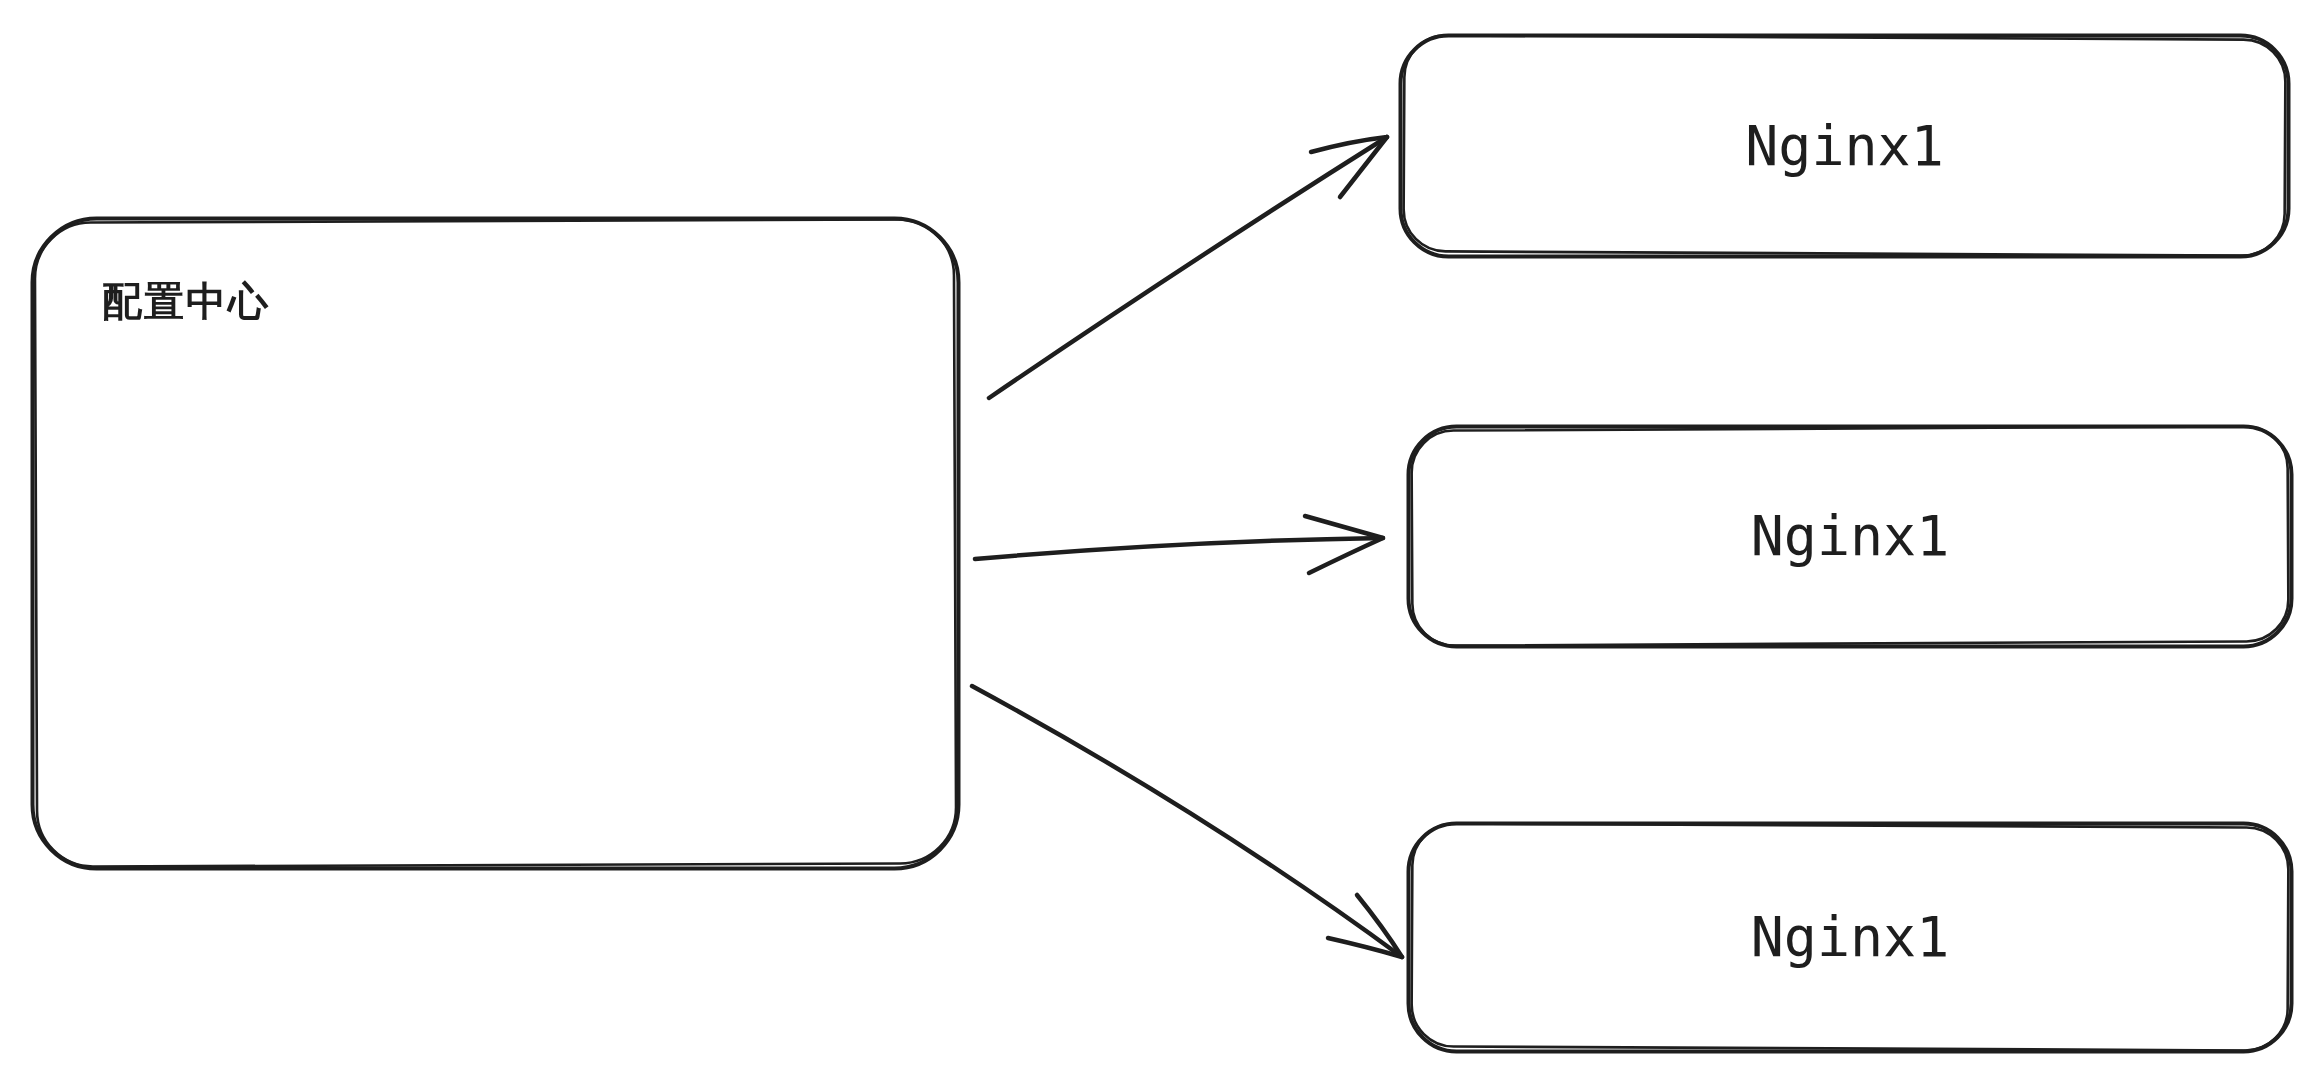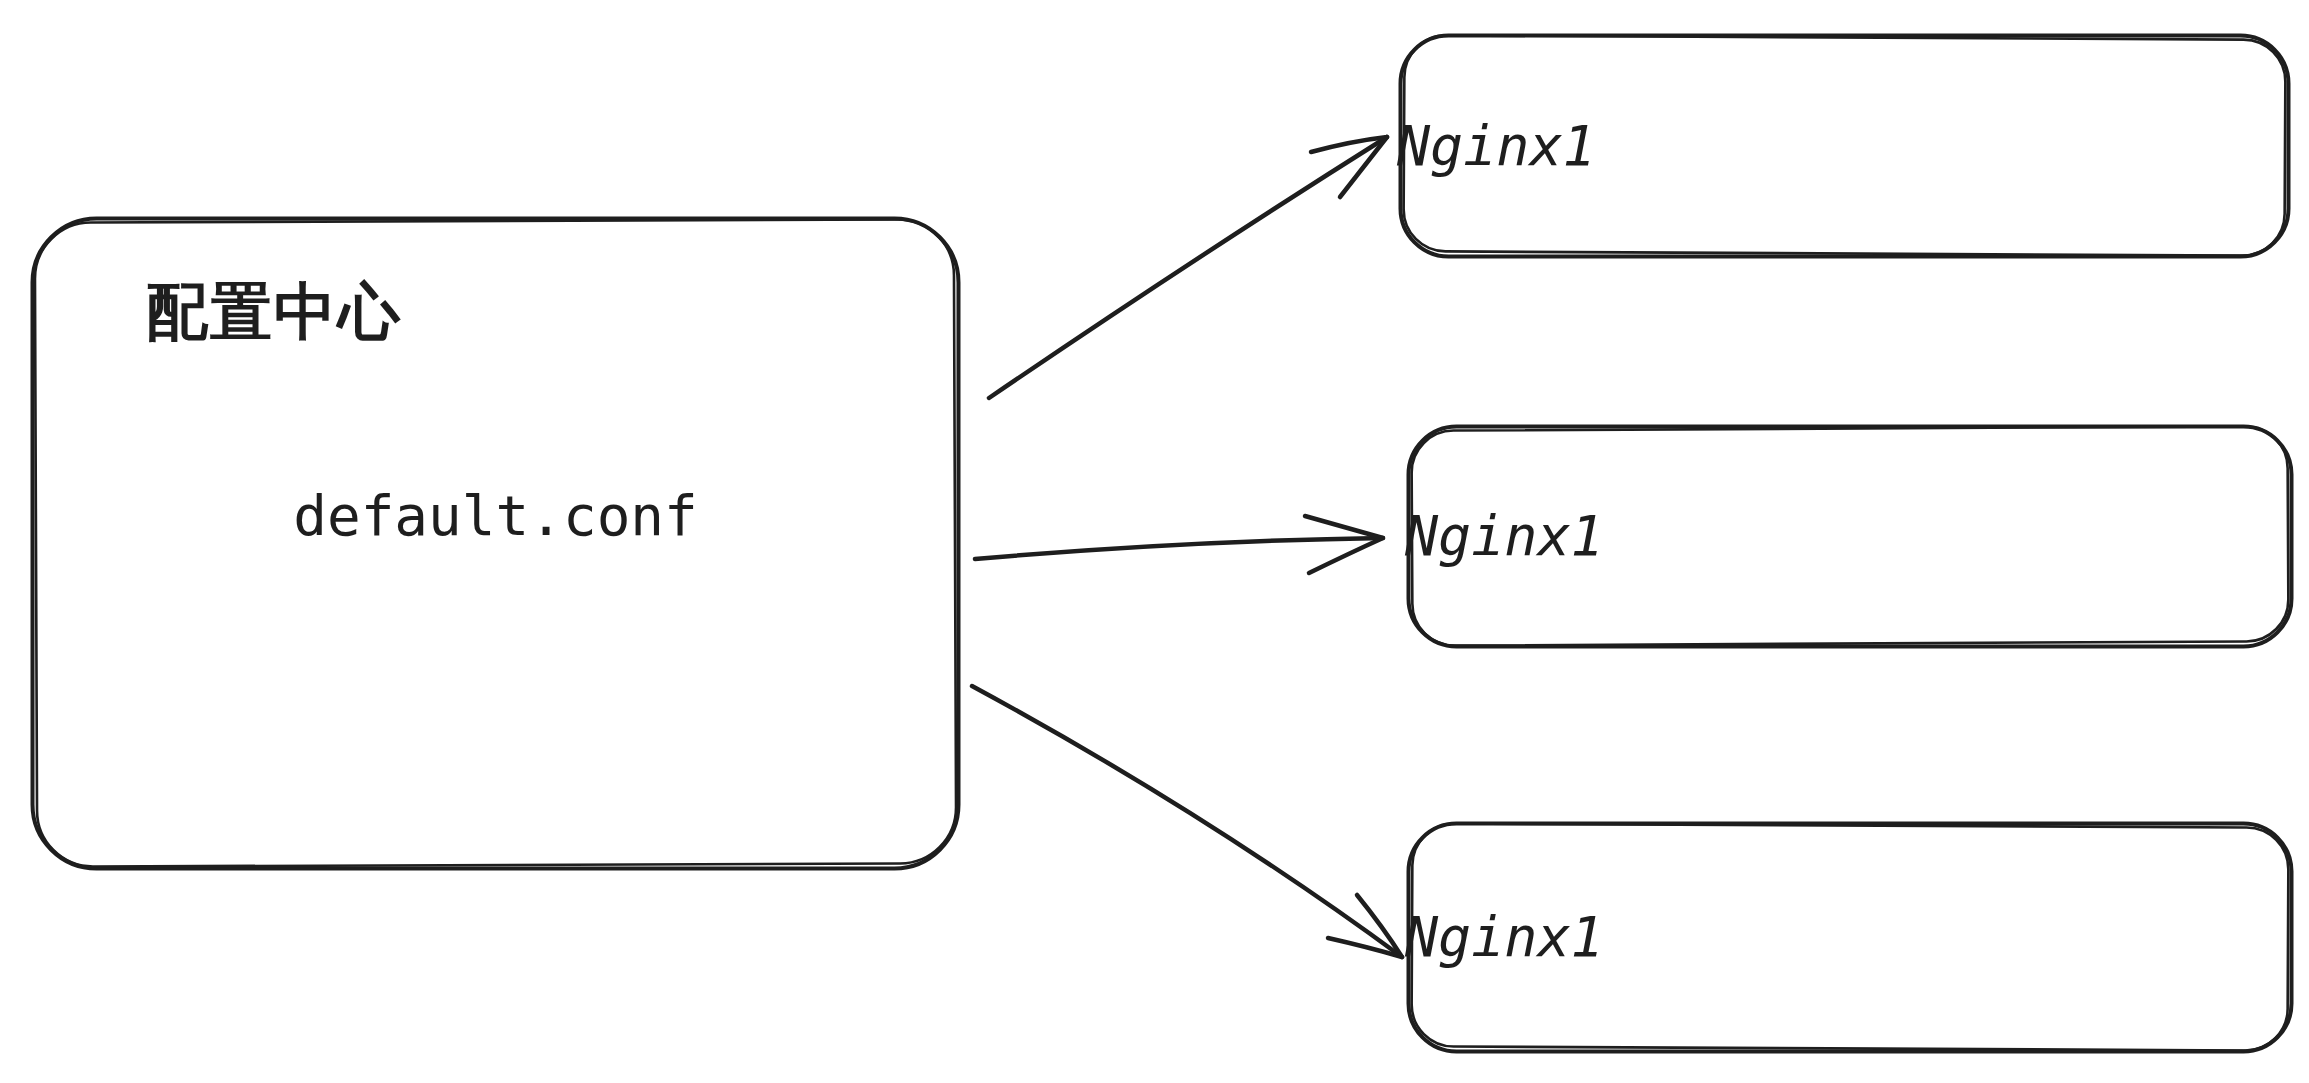--- a/index.html
+++ b/index.html
@@ -19,42 +19,40 @@
     overflow: visible;
     pointer-events: none;
   }
   
   .node-config { left: 29px; top: 215px; width: 933px; height: 657px; }
   .config-title {
     position: absolute;
     left: 73px; top: 283px;
     font-family: "DejaVu Sans", "Liberation Sans", sans-serif;
     font-weight: 600;
-    font-size: 62px;
+    font-size: 40px;
     line-height: 1;
     letter-spacing: 2px;
     white-space: nowrap;
-    margin-left: 44px;
   }
   .node-config .config-title { top: 66px; }
   .config-content {
     position: absolute;
     left: 0; right: 0;
     top: 262px;
     text-align: center;
     font-size: 56px;
     line-height: 77px;
     white-space: nowrap;
   }
   
   .node-nginx {
     display: flex;
     align-items: center;
-    justify-content: flex-start;
-    font-style: italic;
+    justify-content: center;
   }
   .node-nginx-1 { left: 1397px; top: 32px;  width: 895px; height: 228px; }
   .node-nginx-2 { left: 1405px; top: 423px; width: 890px; height: 227px; }
   .node-nginx-3 { left: 1405px; top: 820px; width: 890px; height: 235px; }
   .nginx-label {
     font-size: 55px;
     line-height: 1;
     white-space: nowrap;
   }
   
@@ -69,21 +67,20 @@
 
 <div class="stage">
 
   <div class="node node-config">
     <svg class="sketch-border" width="933" height="657" viewBox="0 0 933 657" fill="none" stroke="#1e1e1e" stroke-linecap="round">
       <rect x="3.5" y="3.5" width="926" height="650" rx="64" stroke-width="4"></rect>
       <rect x="7" y="6" width="919" height="644" rx="56" stroke-width="2.6" transform="rotate(-0.22 466 328)"></rect>
     </svg>
     <div class="config-title">配置中心</div>
     <div class="config-content">
-      <div>default.conf</div>
     </div>
   </div>
 
   <div class="node node-nginx node-nginx-1">
     <svg class="sketch-border" width="895" height="228" viewBox="0 0 895 228" fill="none" stroke="#1e1e1e" stroke-linecap="round">
       <rect x="3.5" y="3.5" width="888" height="221" rx="48" stroke-width="4"></rect>
       <rect x="7" y="5.5" width="881" height="216" rx="42" stroke-width="2.6" transform="rotate(0.3 447 114)"></rect>
     </svg>
     <div class="nginx-label">Nginx1</div>
   </div>

